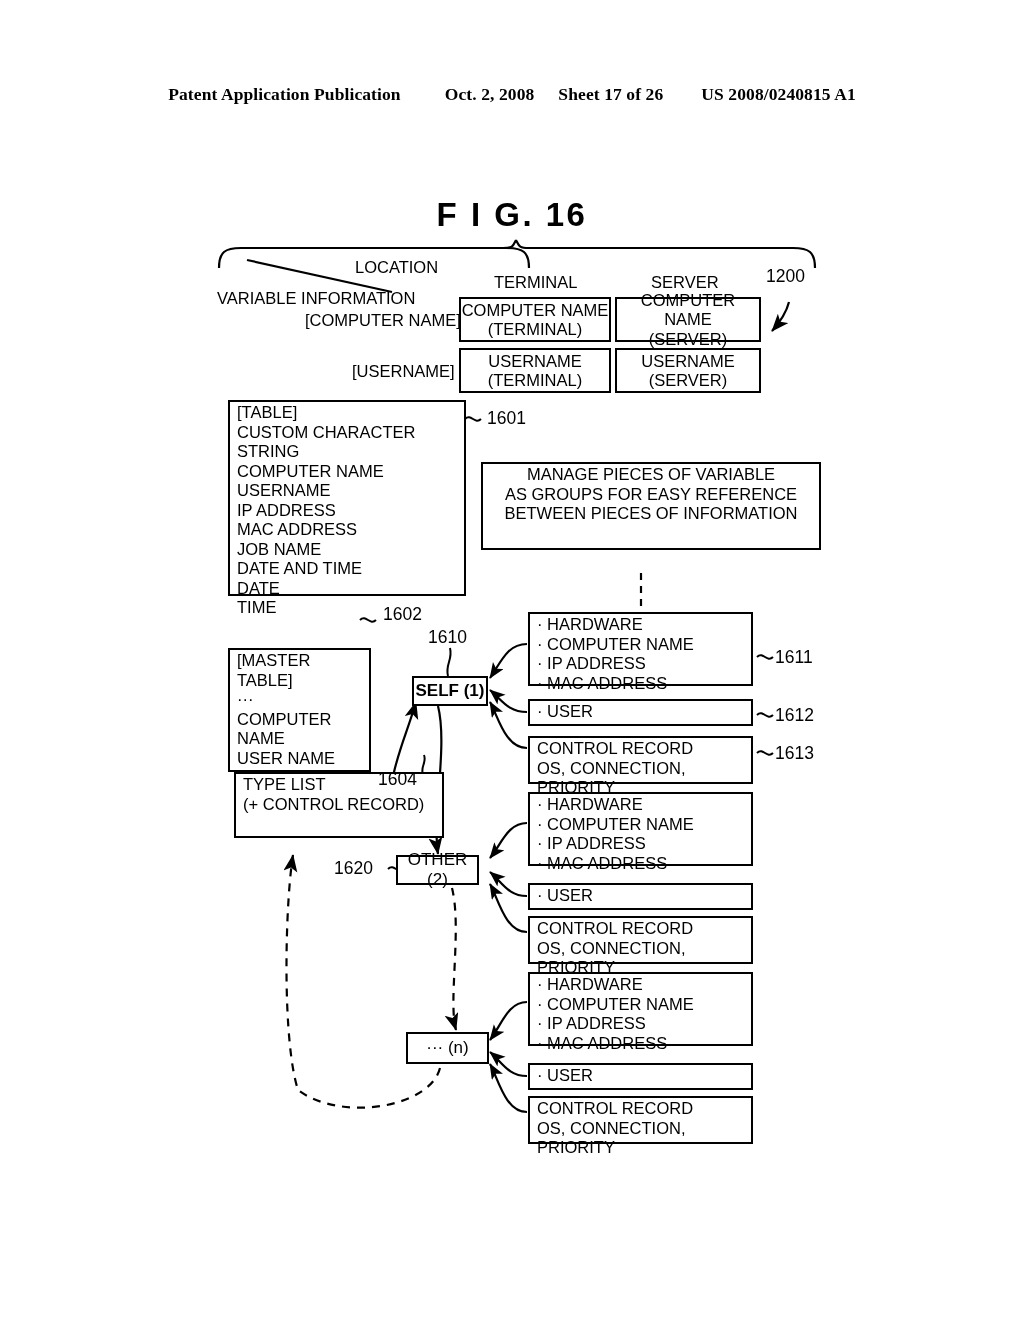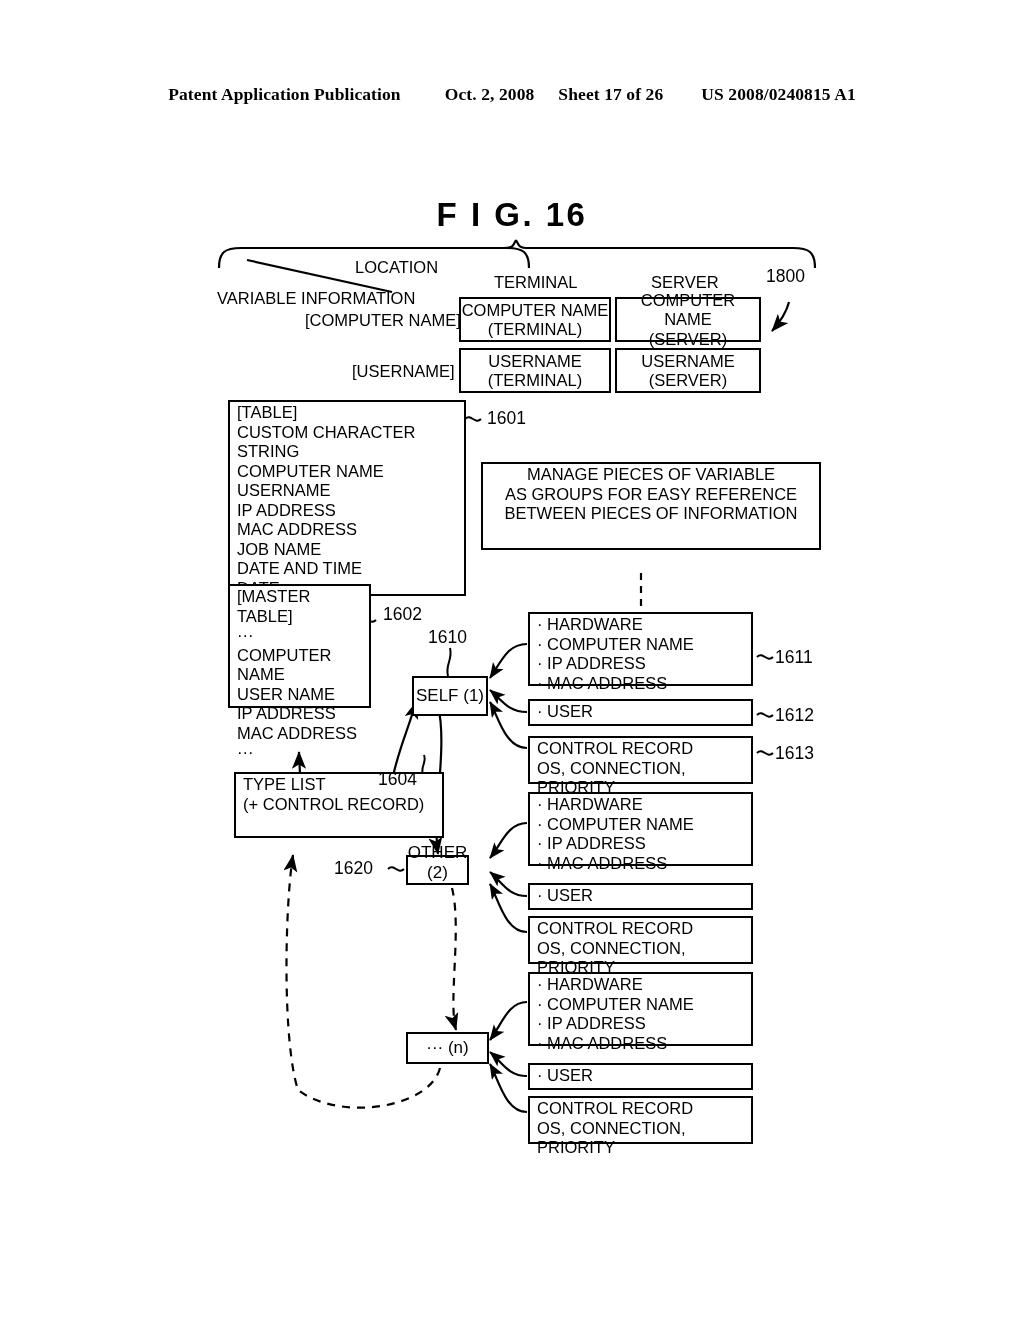--- a/index.html
+++ b/index.html
@@ -172,21 +172,21 @@
 
   <path d="M440,1068 C430,1108 340,1122 298,1090 C282,1040 285,905 293,855" stroke="#000" stroke-width="2.2" fill="none" stroke-dasharray="8,7" marker-end="url(#ah)"></path>
 </svg>
 
 <div class="lbl" style="left:355px; top:258px;">LOCATION</div>
 <div class="lbl" style="left:217px; top:289px;">VARIABLE INFORMATION</div>
 <div class="lbl" style="left:305px; top:311px;">[COMPUTER NAME]</div>
 <div class="lbl" style="left:352px; top:362px;">[USERNAME]</div>
 <div class="lbl" style="left:494px; top:273px;">TERMINAL</div>
 <div class="lbl" style="left:651px; top:273px;">SERVER</div>
-<div class="refnum" style="left:766px; top:266px;">1800</div>
+<div class="refnum" style="left:766px; top:266px;">1200</div>
 
 <div class="box center" style="left:459px; top:297px; width:152px; height:45px;">
   <div class="inner">
     <div>COMPUTER NAME</div>
     <div>(TERMINAL)</div>
   </div>
 </div>
 <div class="box center" style="left:615px; top:297px; width:146px; height:45px;">
   <div class="inner">
     <div>COMPUTER NAME</div>
@@ -223,47 +223,47 @@
 <div class="refnum" style="left:487px; top:408px;">1601</div>
 
 <div class="box lt" style="left:481px; top:462px; width:340px; height:88px;text-align:center;">
   <div class="inner">
     <div>MANAGE PIECES OF VARIABLE</div>
     <div>AS GROUPS FOR EASY REFERENCE</div>
     <div>BETWEEN PIECES OF INFORMATION</div>
   </div>
 </div>
 
-<div class="box lt" style="left:228px; top:584px; width:143px; height:124px;">
+<div class="box lt" style="left:228px; top:648px; width:143px; height:124px;">
   <div class="inner">
     <div>[MASTER TABLE]</div>
     <div>···</div>
     <div>COMPUTER NAME</div>
     <div>USER NAME</div>
     <div>IP ADDRESS</div>
     <div>MAC ADDRESS</div>
     <div>···</div>
   </div>
 </div>
 <div class="refnum" style="left:383px; top:604px;">1602</div>
 
 <div class="box lt" style="left:234px; top:772px; width:210px; height:66px;">
   <div class="inner">
     <div>TYPE LIST</div>
     <div>(+ CONTROL RECORD)</div>
   </div>
 </div>
 <div class="refnum" style="left:378px; top:733px;margin-top:36px;">1604</div>
 
-<div class="node" style="left:412px; top:676px; width:76px; height:40px;">
+<div class="node" style="left:412px; top:676px; width:76px; height:30px;font-weight:bold;">
   <span>SELF (1)</span>
 </div>
 <div class="refnum" style="left:428px; top:627px;">1610</div>
 
-<div class="node" style="left:406px; top:855px; width:63px; height:30px;align-items:flex-end;">
+<div class="node" style="left:396px; top:855px; width:83px; height:30px;">
   <span>OTHER (2)</span>
 </div>
 <div class="refnum" style="left:334px; top:858px;">1620</div>
 
 <div class="node" style="left:406px; top:1032px; width:83px; height:32px;">
   <span>··· (n)</span>
 </div>
 
 <div class="box lt" style="left:528px; top:612px; width:225px; height:74px;">
   <div class="inner">

